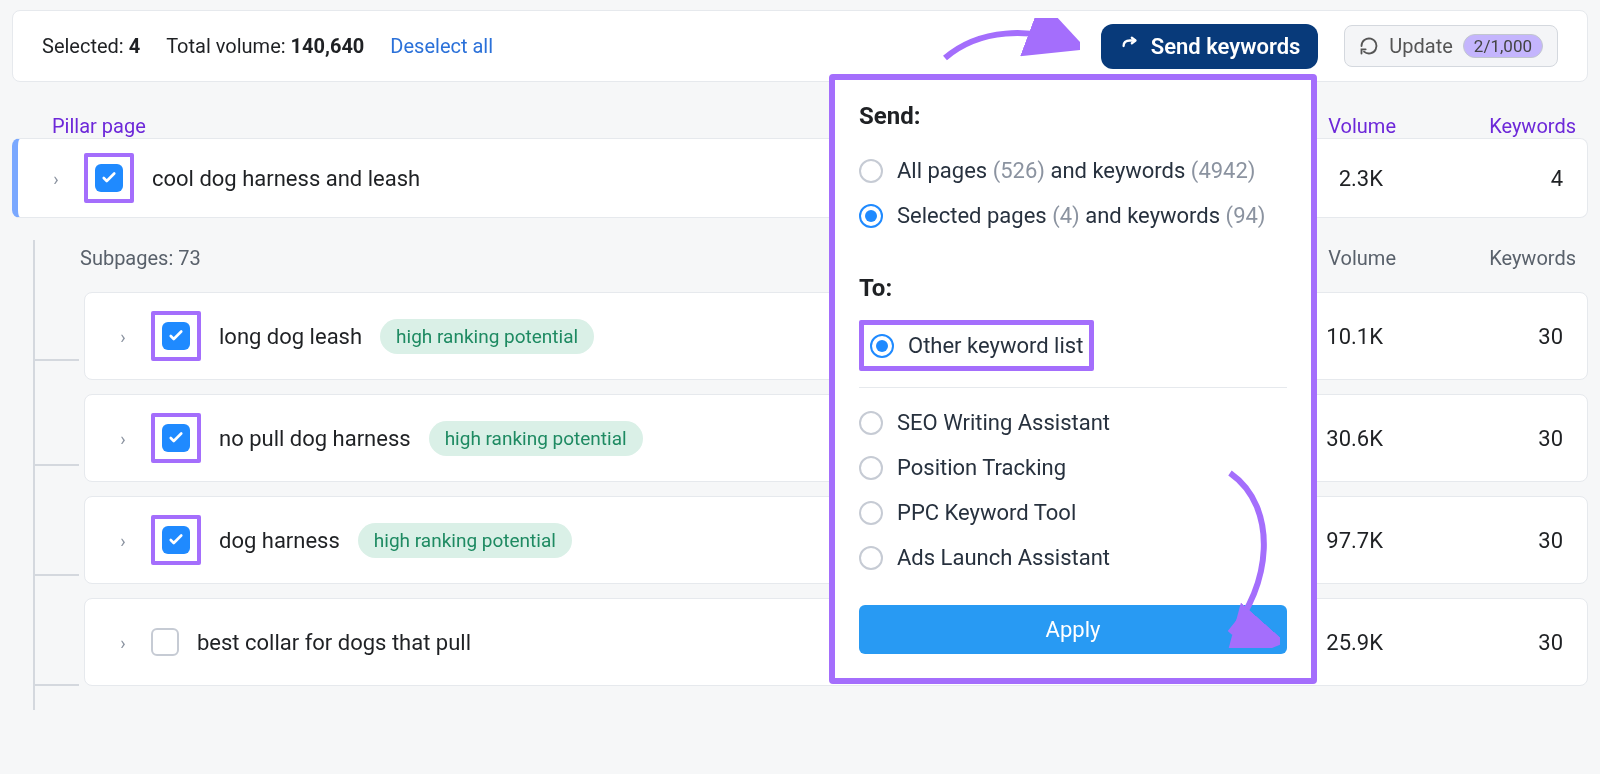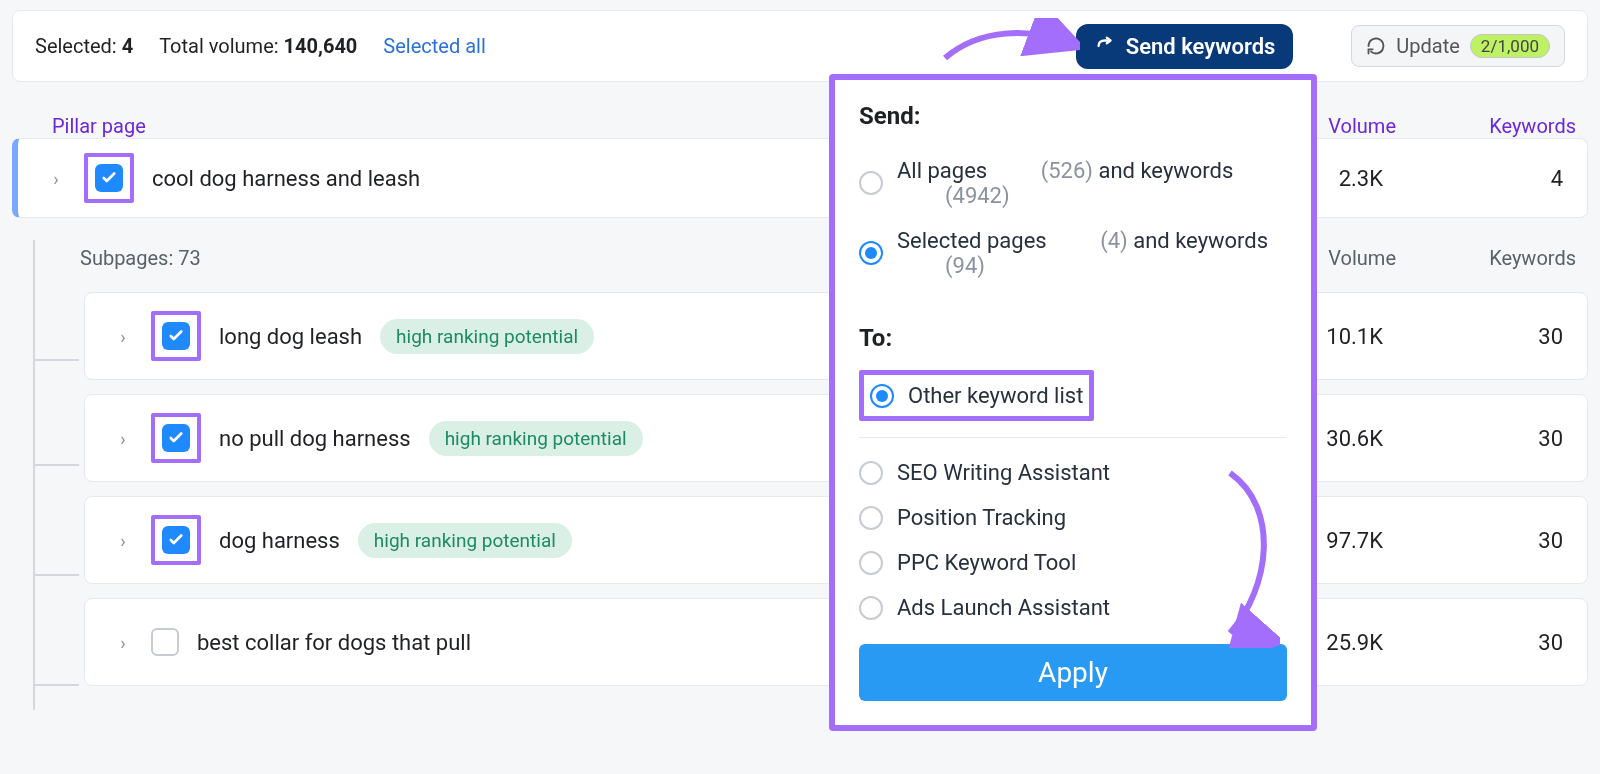--- a/index.html
+++ b/index.html
@@ -17,21 +17,21 @@
 
   
   .summary-bar {
     display: flex;
     align-items: center;
     height: 72px;
     background: #fff;
     border: 1px solid #e6e9ed;
     border-radius: 8px;
     margin: 10px 12px 0 12px;
-    padding: 0 22px;
+    padding: 0 29px;
     gap: 26px;
   }
   .summary-bar .seg { color: #1f2124; }
   .summary-bar .seg b { font-weight: 700; }
   .deselect { color: #2b71d9; cursor: pointer; }
   .spacer { flex: 1; }
 
   .btn-send {
     background: #083a7a;
     color: #fff;
@@ -49,30 +49,29 @@
   .btn-update {
     background: #f4f5f7;
     border: 1px solid #d4d8de;
     border-radius: 8px;
     display: inline-flex;
     align-items: center;
     gap: 10px;
     padding: 8px 14px;
     color: #555;
     font-size: 20px;
-    margin-left: 32px;
   }
   .btn-update svg { width: 20px; height: 20px; }
   .pill {
     border: 1px solid #c2c7cf;
     border-radius: 999px;
     padding: 1px 10px;
     font-size: 17px;
     color: #444;
-    background: #bef264;
+    background: #c4b5fd;
   }
 
   
   .col-header {
     display: flex;
     align-items: flex-end;
     height: 56px;
     padding: 0 24px 0 52px;
     color: #6d28d9;
     font-size: 20px;
@@ -171,36 +170,36 @@
     border: 2px solid #c6cbd4;
     display: inline-block;
     position: relative;
     flex-shrink: 0;
   }
   .radio.on { border-color: #1f8aff; }
   .radio.on::after {
     content: ""; position: absolute; inset: 4px;
     background: #1f8aff; border-radius: 50%;
   }
-  .gray { color: #8b93a0; margin-left: 48px; }
+  .gray { color: #8b93a0; }
   .hl-box {
     border: 5px solid #a46efc;
     border-radius: 2px;
     padding: 2px 2px 2px 2px;
     display: inline-flex;
   }
   .divider { height: 1px; background: #e6e9ed; margin: 16px 0 12px 0; }
   .btn-apply {
     background: #289af3;
     color: #fff;
     text-align: center;
     border-radius: 6px;
     padding: 12px 0;
-    font-size: 28px;
-    margin-top: 14px;
+    font-size: 22px;
+    margin-top: 25px;
     cursor: pointer;
   }
 
   
   .arrow-top {
     position: absolute;
     top: 18px; left: 940px;
     width: 140px; height: 60px;
     z-index: 60;
     pointer-events: none;
@@ -227,21 +226,21 @@
 
 <div class="summary-bar">
   <span class="seg">
     <span>Selected:</span>
     <b>4</b>
   </span>
   <span class="seg">
     <span>Total volume:</span>
     <b>140,640</b>
   </span>
-  <span class="deselect">Selected all</span>
+  <span class="deselect">Deselect all</span>
 
   <span class="spacer"></span>
 
   <span class="btn-send">
     <svg viewBox="0 0 24 24" fill="none" stroke="white" stroke-width="2.5" stroke-linecap="round" stroke-linejoin="round">
       <path d="M5 12c0-4 3-6 7-6h5"></path>
         <path d="M14 3l4 3-4 3"></path>
     </svg>
     <span>Send keywords</span>
   </span>

